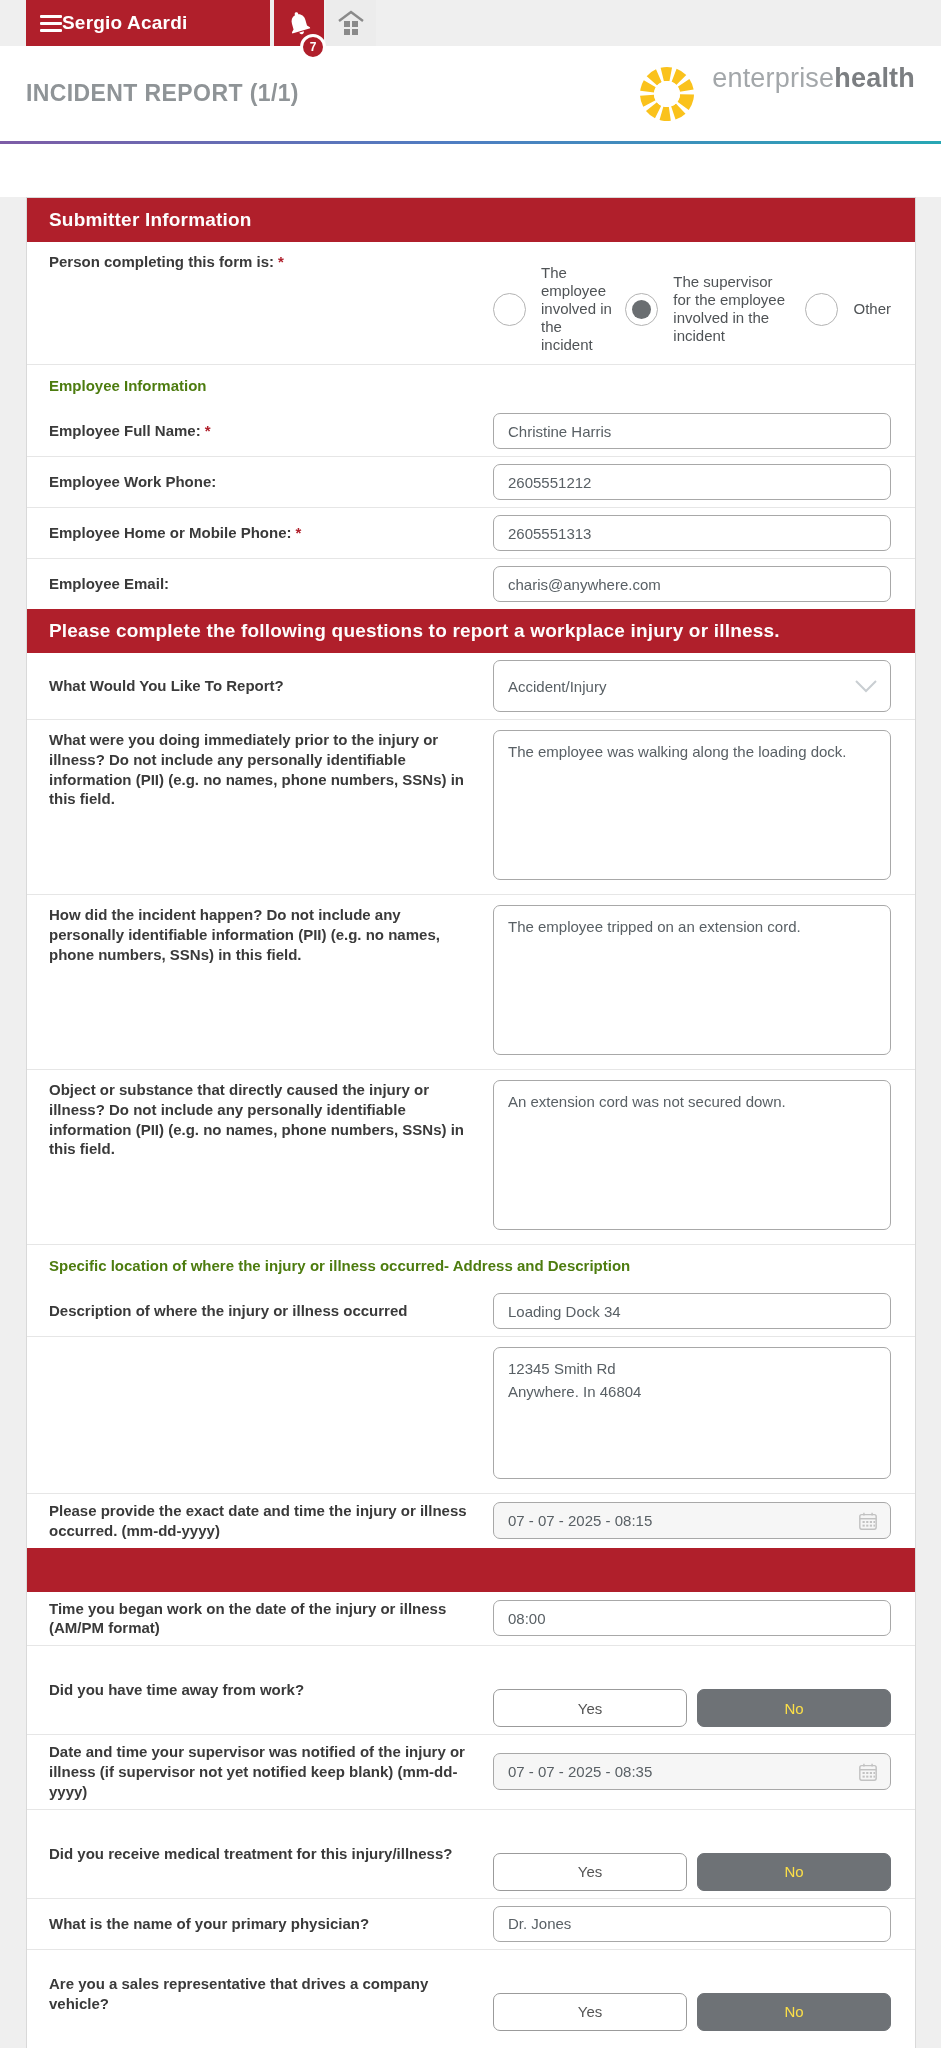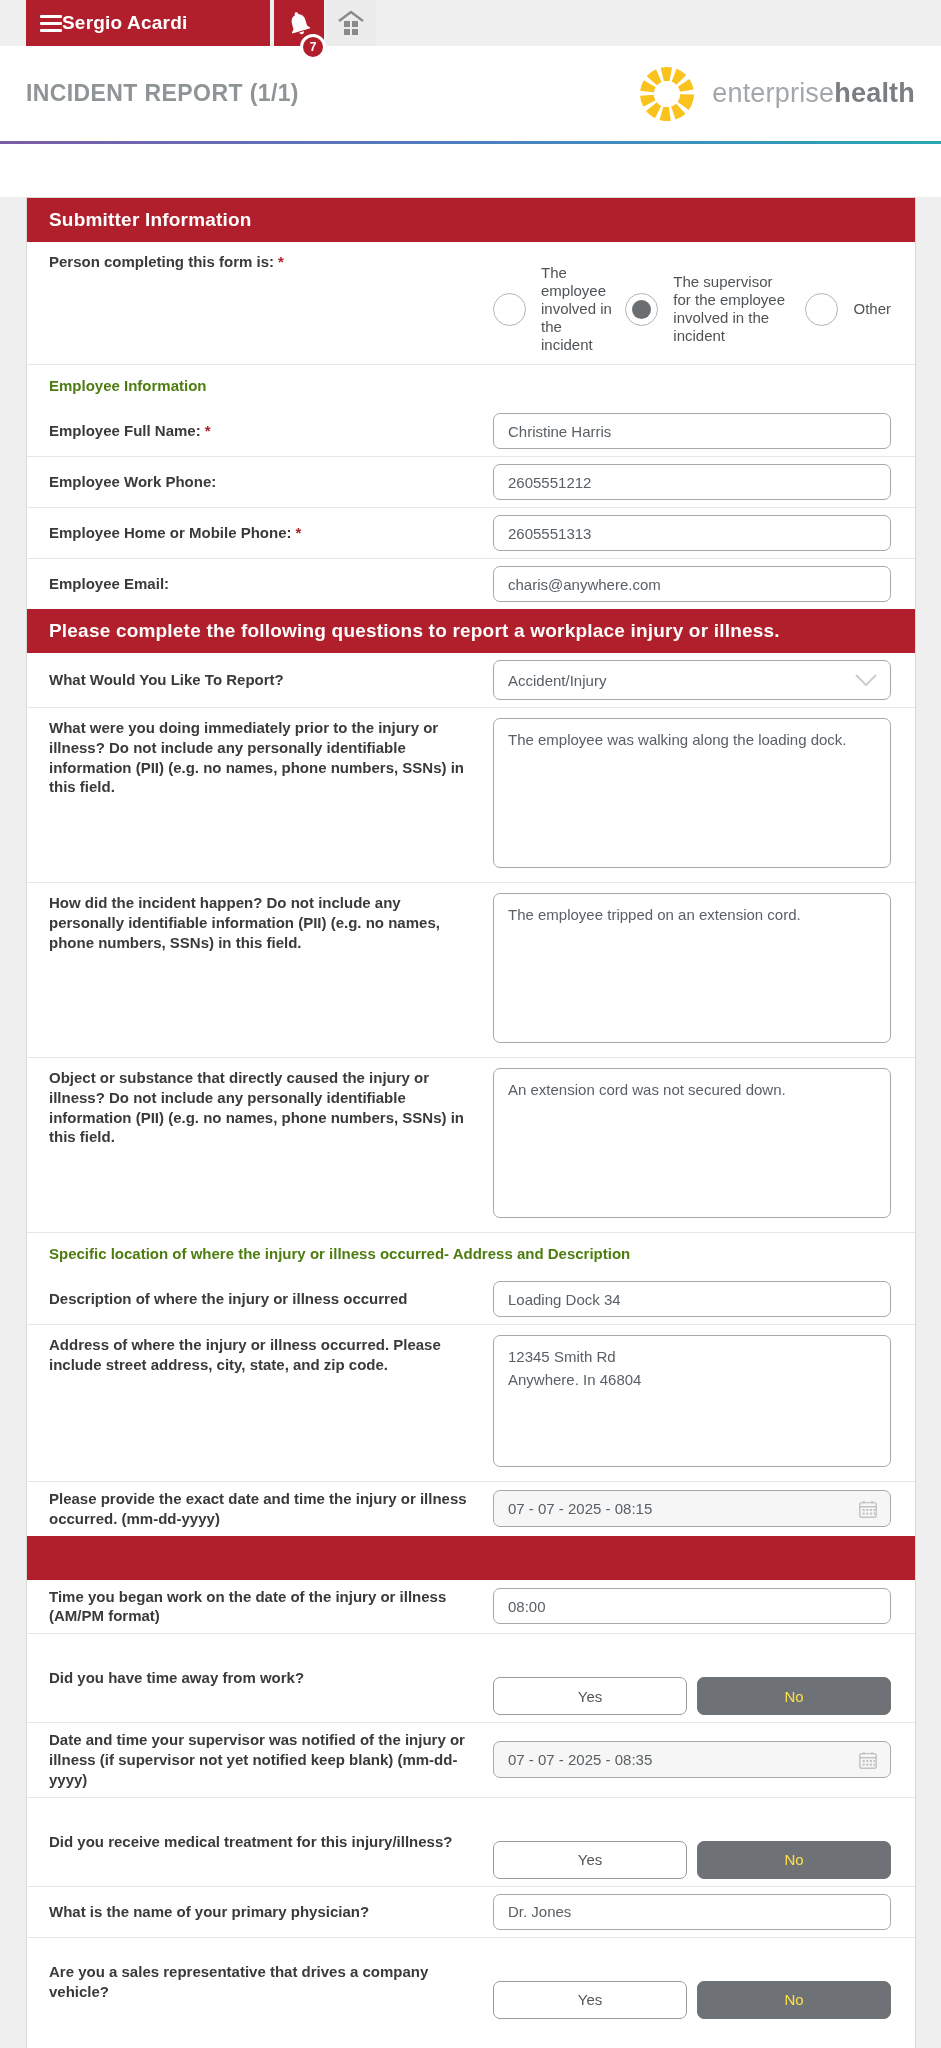--- a/index.html
+++ b/index.html
@@ -28,21 +28,21 @@
     color:#fff; font-size:12px; font-weight:bold; display:flex; align-items:center; justify-content:center;
     z-index:2;
   }
   .home-tile {
     width:50px; margin-left:2px; background:#ececec;
     display:flex; align-items:center; justify-content:center; cursor:pointer;
   }
   
   .header-band { height:95px; display:flex; align-items:center; justify-content:space-between; padding:0 26px; background:#fff; }
   .page-title { font-size:23px; color:#8f9497; letter-spacing:.4px; font-weight:700; }
-  .logo { display:flex; align-items:center; gap:14px; }
+  .logo { display:flex; gap:14px; }
   .logo-text { font-size:27px; color:#a3a7aa; letter-spacing:.2px; }
   .logo-text b { color:#7b7e81; font-weight:bold; }
   .gradient-line { height:3px; background:linear-gradient(90deg,#7d5ca6 0%,#4f7dc2 48%,#27a7b4 100%); }
   .white-strip { height:53px; background:#fff; }
 
   
   .page-gray { background:#efefef; padding-bottom:0; }
   .card { width:890px; margin-left:26px; background:#fff; border:1px solid #d9d9d9; }
   .section-bar {
     height:44px; background:#b01f2b; color:#fdfdfd; display:flex; align-items:center;
@@ -61,21 +61,21 @@
     padding:0 14px; font-size:15px; color:#596065; background:#fff;
     font-family:"Liberation Sans", sans-serif; outline:none;
   }
   .tarea {
     width:100%; height:150px; border:1px solid #a8a8a8; border-radius:7px;
     padding:10px 14px; font-size:15px; color:#596065; background:#fff; resize:none;
     font-family:"Liberation Sans", sans-serif; line-height:1.5; outline:none;
   }
   .tarea.short { height:132px; }
   .selectbox, .datebox {
-    width:100%; height:40px; border:1px solid #a8a8a8; border-radius:7px;
+    width:100%; height:52px; border:1px solid #a8a8a8; border-radius:7px;
     display:flex; align-items:center; padding:0 12px 0 14px; font-size:15px; color:#596065;
     background:#fff; cursor:pointer;
   }
   .datebox { height:37px; background:#f6f6f6; }
   .selectbox .val, .datebox .val { flex:1; }
 
   
   .radio-group { display:flex; flex-direction:row; gap:13px; padding-top:12px; }
   .radio-opt { display:flex; align-items:center; gap:15px; cursor:pointer; }
   .radio-circle {
@@ -228,21 +228,20 @@
     </div>
 
     <div class="heading-row">Specific location of where the injury or illness occurred- Address and Description</div>
 
     <div class="frow">
       <div class="flabel">Description of where the injury or illness occurred</div>
       <div class="fcontrol"><input class="tinput" value="Loading Dock 34" style=""></div>
     </div>
 
     <div class="frow top">
-      <div class="flabel">Address of where the injury or illness occurred. Please include street address, city, state, and zip code.</div>
       <div class="fcontrol"><textarea class="tarea short" style="">12345 Smith Rd
 Anywhere. In 46804</textarea></div>
     </div>
 
     <div class="frow">
       <div class="flabel">Please provide the exact date and time the injury or illness occurred. (mm-dd-yyyy)</div>
       <div class="fcontrol">
         <div class="datebox">
           <span class="val">07 - 07 - 2025   - 08:15</span>
           <svg width="20" height="20" viewBox="0 0 22 22">

